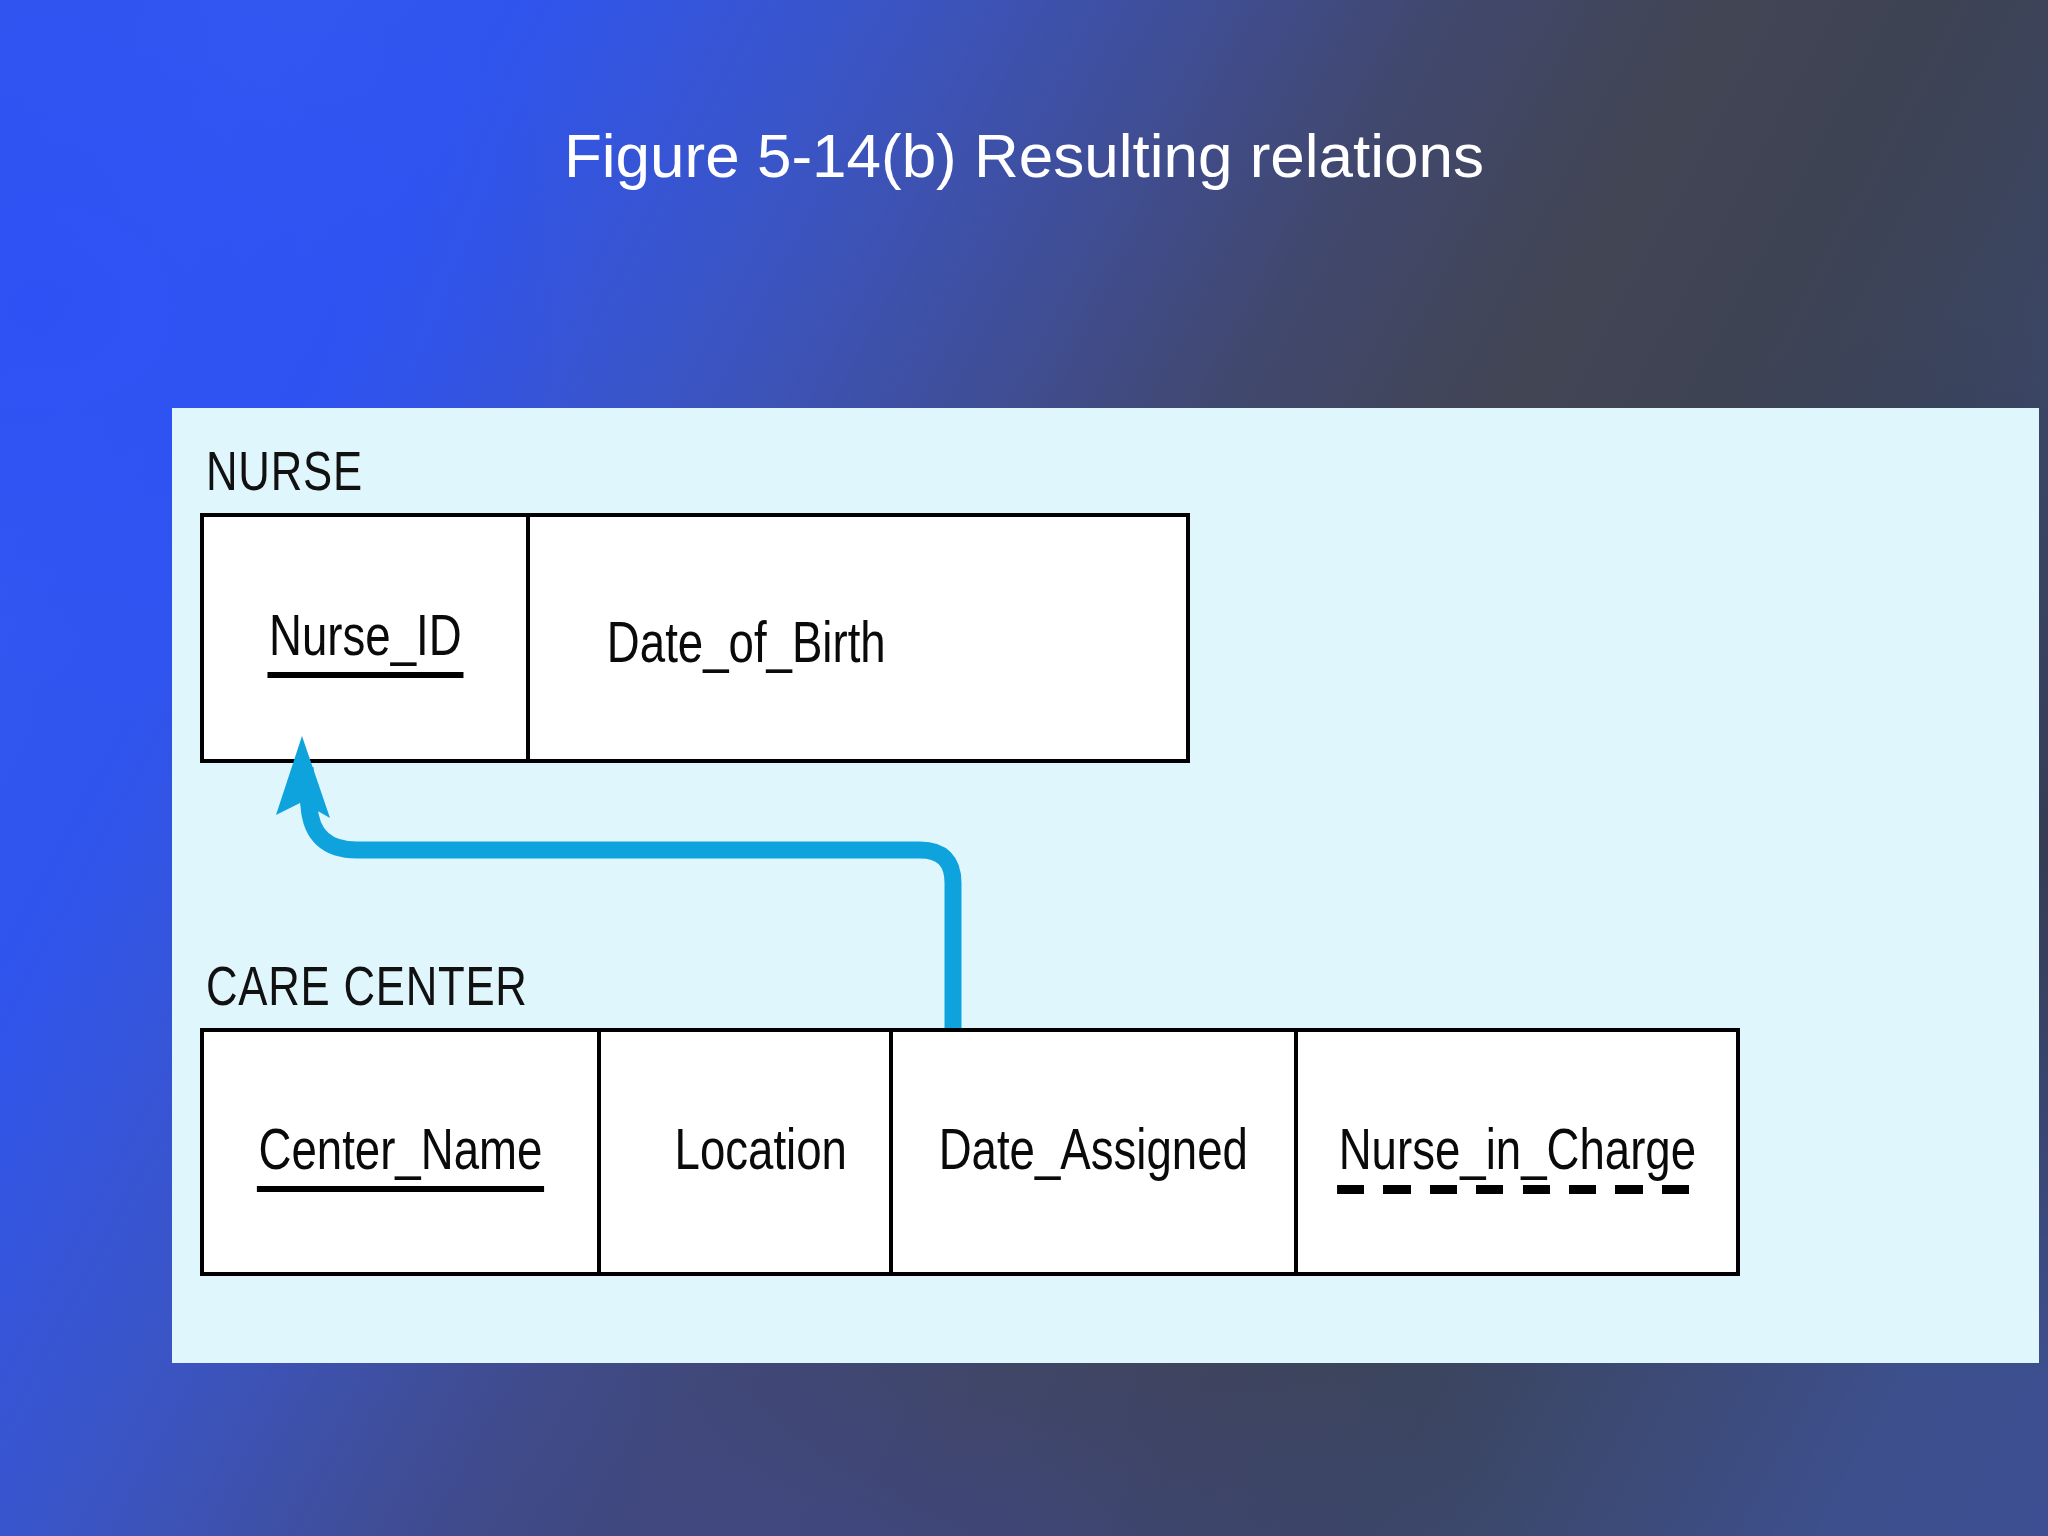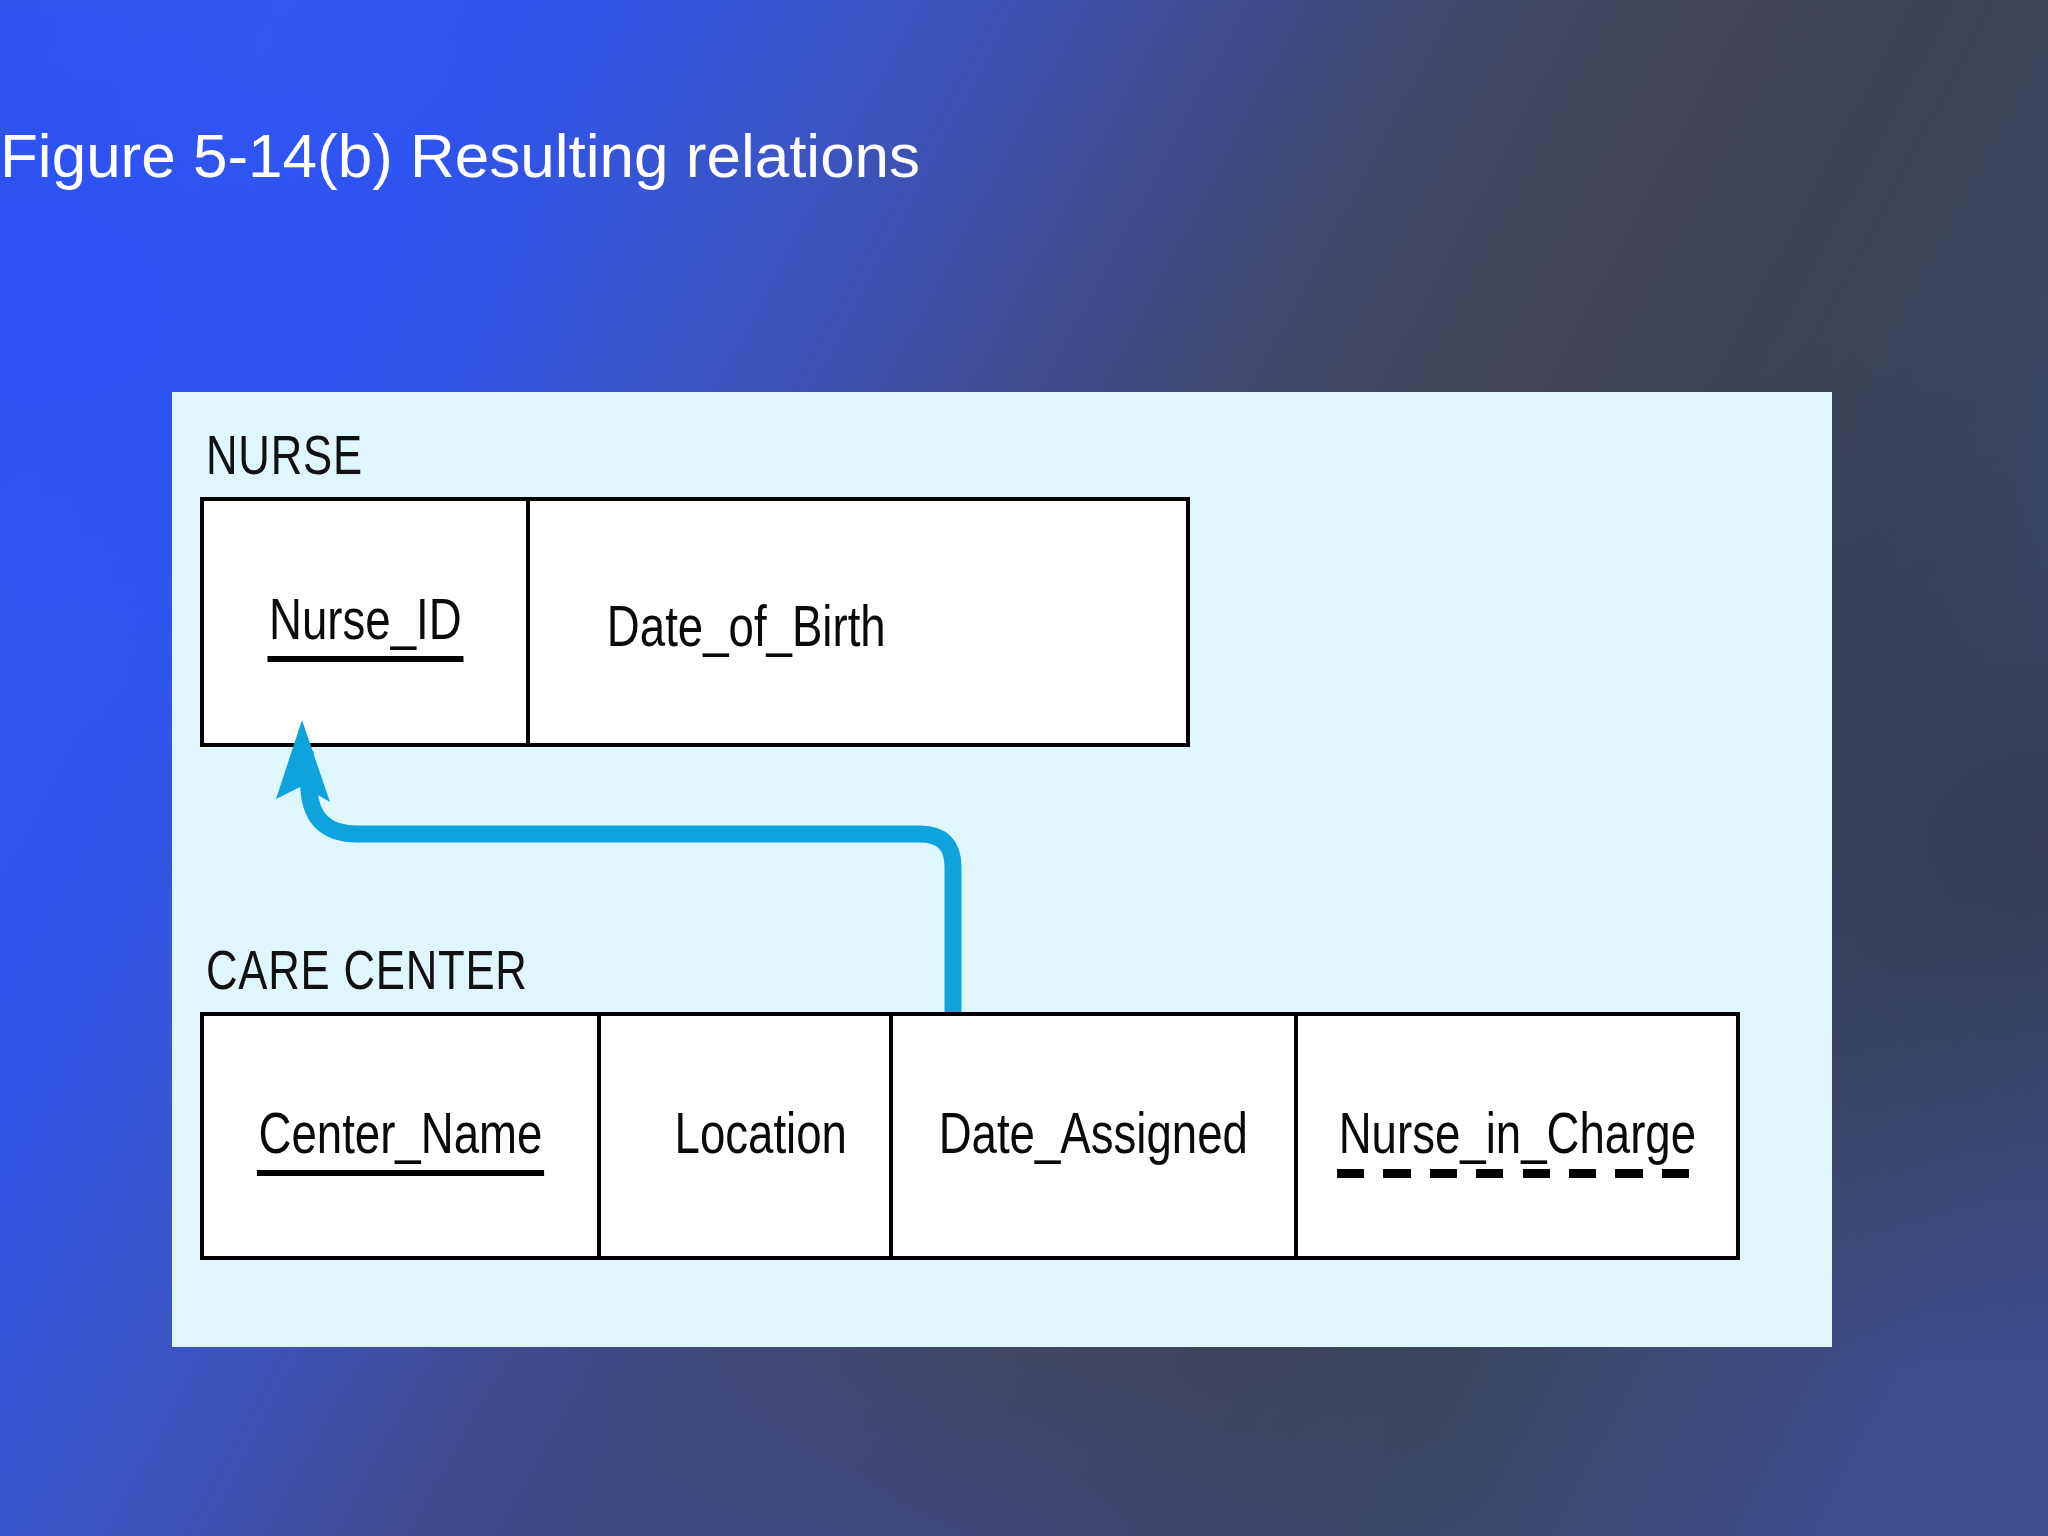--- a/index.html
+++ b/index.html
@@ -46,35 +46,36 @@
       radial-gradient(ellipse 1000px 620px at 42% 104%, rgba(62,72,150,0.70), rgba(62,72,150,0) 65%);
     pointer-events: none;
   }
 
   
   #title {
     position: absolute;
     left: 0;
     top: 120px;
     width: 2048px;
+    text-align: center;
     color: #ffffff;
     font-family: "Liberation Sans", sans-serif;
     font-size: 62px;
     font-weight: 400;
     letter-spacing: 0px;
     z-index: 5;
     white-space: nowrap;
   }
 
   
   #figure-panel {
     position: absolute;
     left: 172px;
-    top: 392px;
-    width: 1660px;
+    top: 408px;
+    width: 1867px;
     height: 955px;
     background: #e0f6fd;
     z-index: 4;
   }
 
   .relation-name {
     position: absolute;
     font-family: "Liberation Sans Narrow", "Liberation Sans", sans-serif;
     font-stretch: condensed;
     font-size: 56px;

